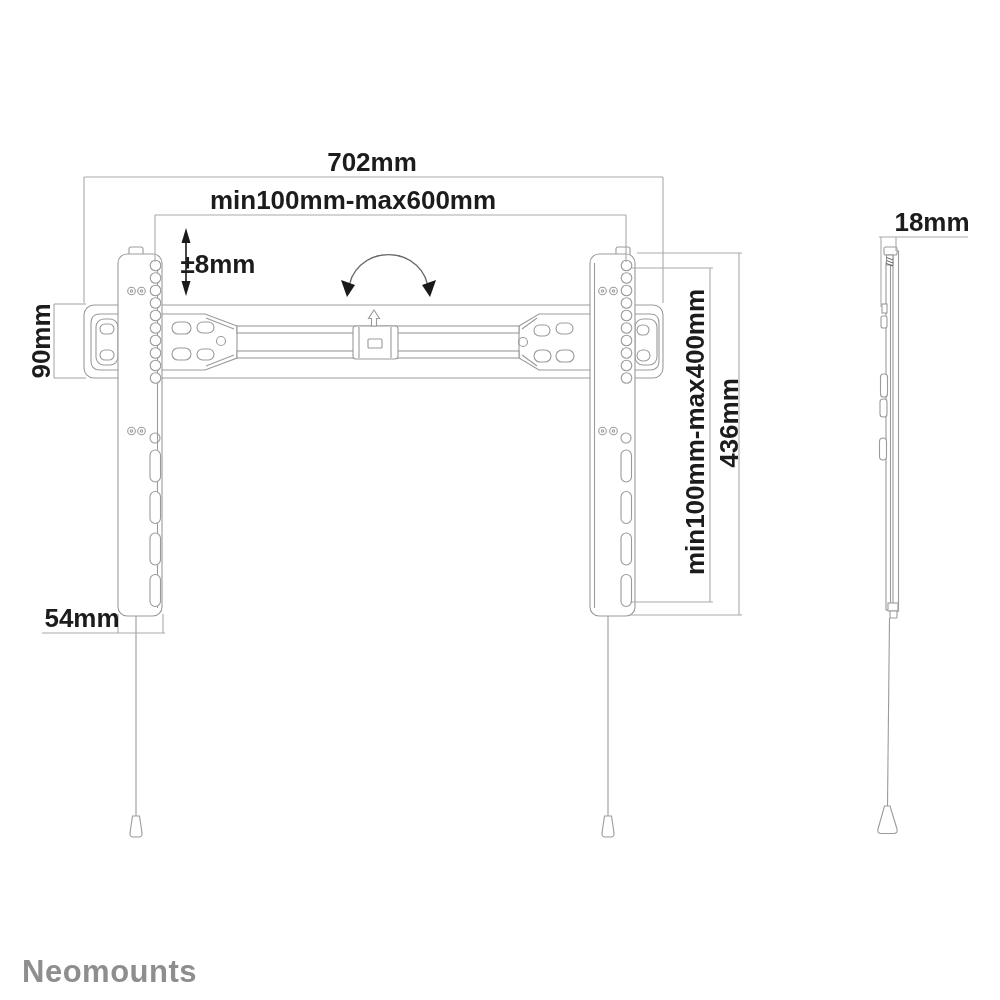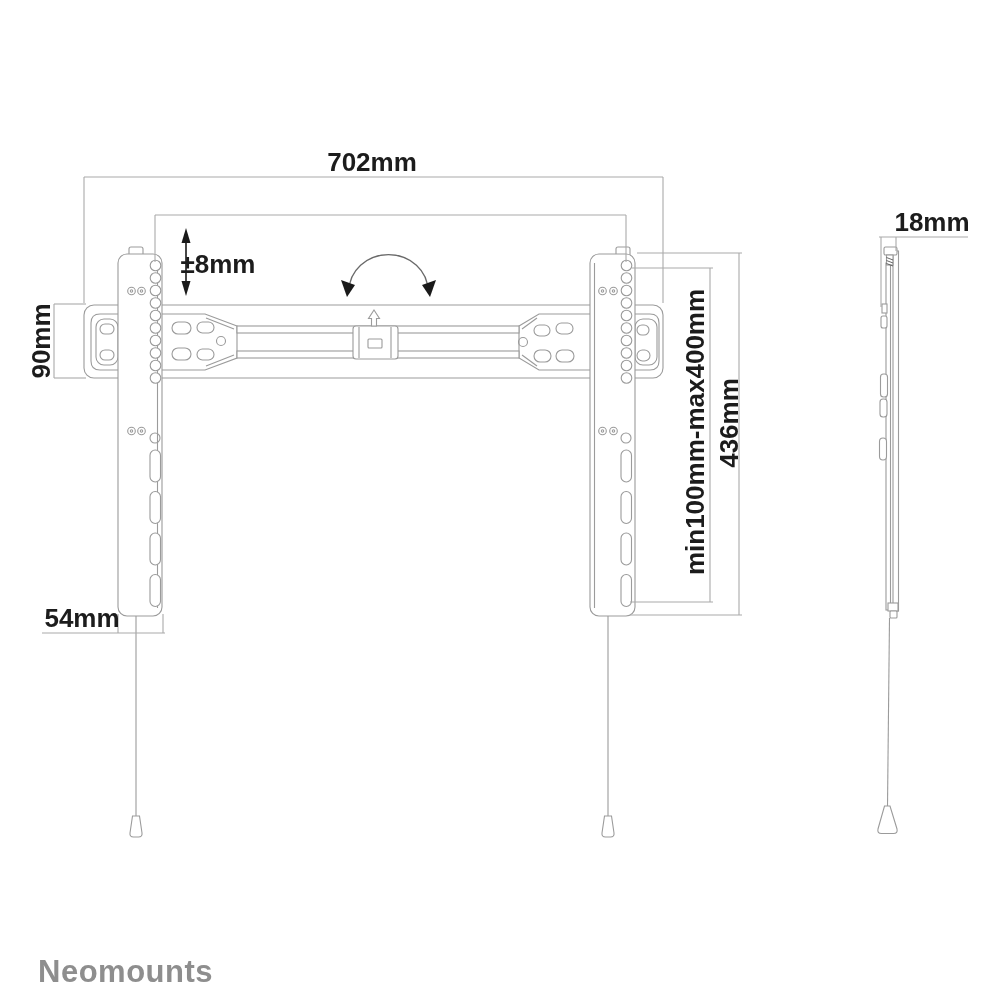--- a/index.html
+++ b/index.html
@@ -13,21 +13,21 @@
     font-family:"Liberation Sans", sans-serif;
     font-weight:600; font-size:26px; color:#1c1c1c;
     transform:translate(-50%,-50%);
     line-height:1;
   }
   .label.vertical { transform:translate(-50%,-50%) rotate(-90deg); }
   .logo {
     position:absolute; left:22px; top:956px;
     font-family:"Liberation Sans", sans-serif;
     font-weight:700; font-size:31px; letter-spacing:0.5px;
-    color:#8e8e8e; line-height:1;margin-left:16px;
+    color:#8e8e8e; line-height:1;
   }
 </style>
 </head>
 <body>
 
 <div class="canvas">
 
   <svg class="drawing" width="1000" height="1000" viewBox="0 0 1000 1000">
 
     <g stroke="#9b9b9b" stroke-width="1.1" fill="none">
@@ -228,20 +228,21 @@
       <g>
         <path d="M349,291 A39,36 0 0 1 428,291" stroke="#6a6a6a" stroke-width="1.3"></path>
         <path d="M347,297 L341,280 L355,285 Z" fill="#1a1a1a" stroke="none"></path>
         <path d="M430,297 L422,285 L436,280 Z" fill="#1a1a1a" stroke="none"></path>
       </g>
     </g>
   </svg>
 
   <div class="label" style="left:372px; top:162px;">702mm</div>
 
+  <div class="label" style="left:353px; top:200px;">min100mm-max600mm</div>
 
   <div class="label" style="left:218px; top:264px;">±8mm</div>
 
   <div class="label vertical" style="left:41px; top:341px;">90mm</div>
 
   <div class="label" style="left:82px; top:618px;">54mm</div>
 
   <div class="label vertical" style="left:695px; top:432px;">min100mm-max400mm</div>
 
   <div class="label vertical" style="left:729px; top:423px;">436mm</div>

